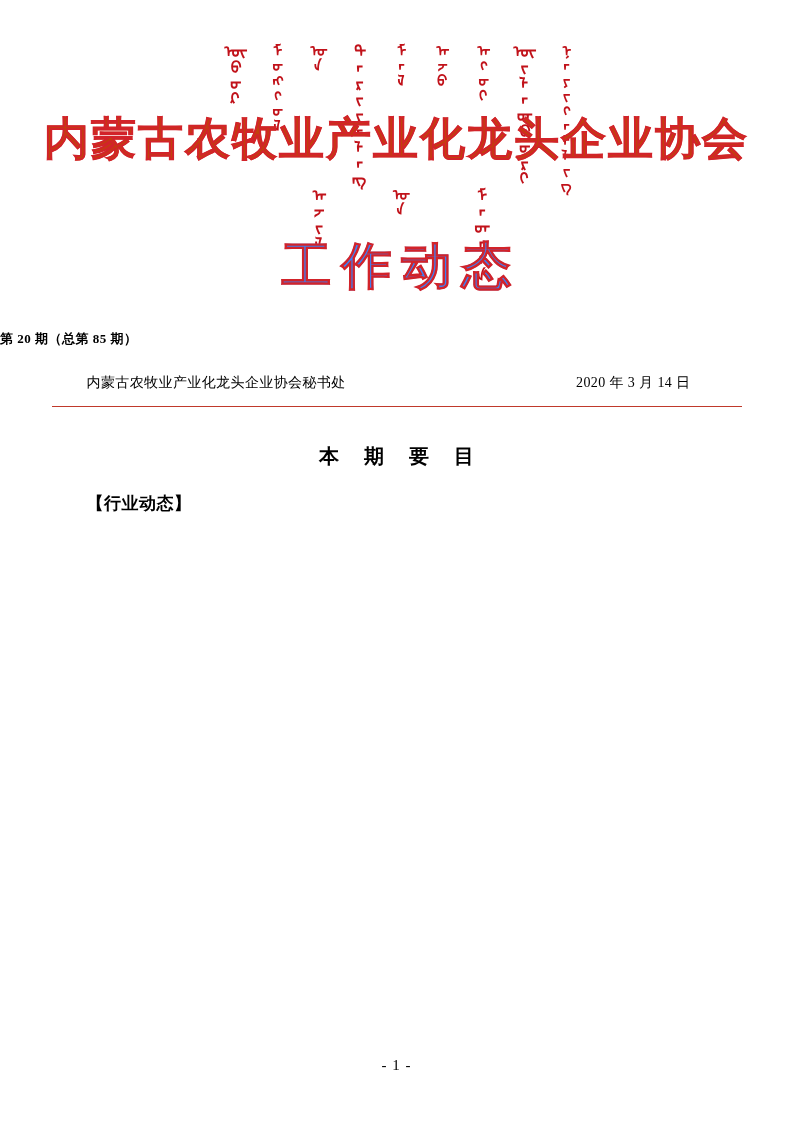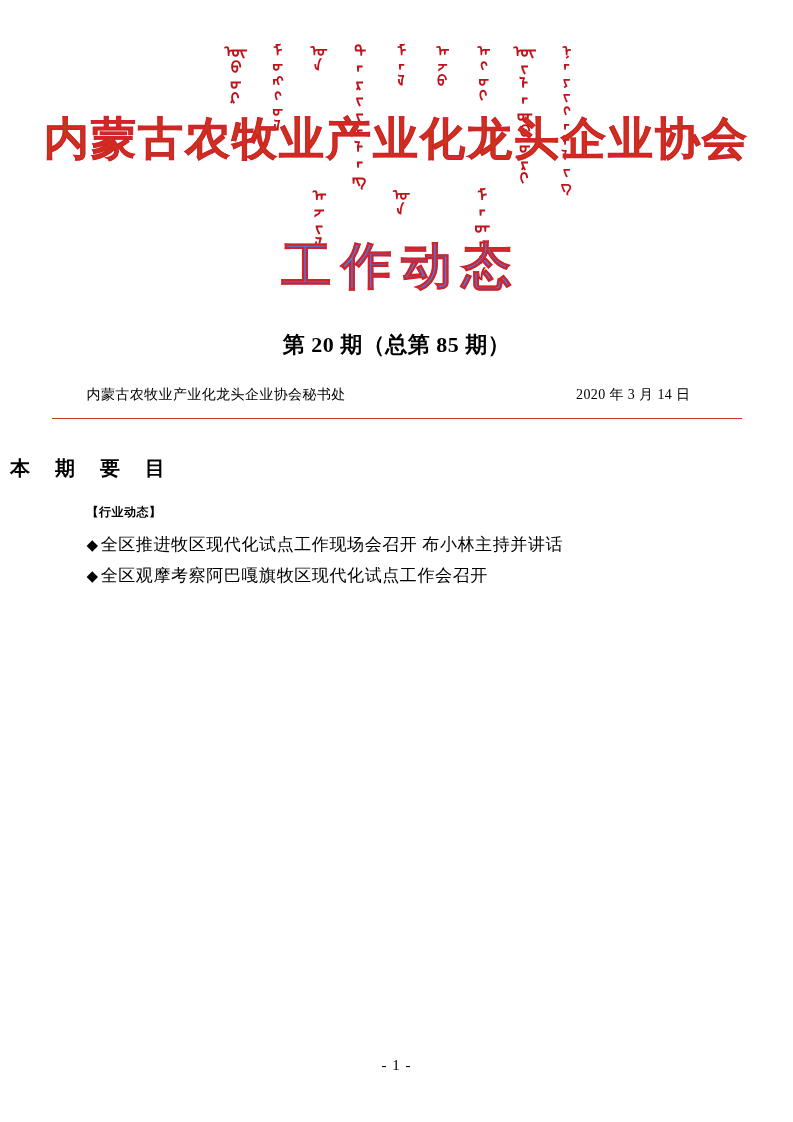--- a/index.html
+++ b/index.html
@@ -77,24 +77,24 @@
     font-weight: bold;
     font-size: 50px;
     letter-spacing: 10px;
     line-height: 1.05;
     margin: 0 0 0 10px;
     -webkit-text-stroke: 0.8px #d2232a;
   }
 
   
   .issue-line {
-    text-align: center;
+    text-align: left;
     font-family: "Liberation Serif", "DejaVu Serif", serif;
     font-weight: bold;
-    font-size: 22px;
+    font-size: 13px;
     letter-spacing: 0.5px;
     margin-top: 34px;
   }
 
   
   .meta-row {
     display: flex;
     justify-content: space-between;
     align-items: baseline;
     width: 620px;
@@ -107,32 +107,33 @@
   .rule {
     width: 690px;
     height: 0;
     border: none;
     border-top: 1.6px solid #c0392b;
     margin: 14px auto 0 auto;
   }
 
   
   .contents-title {
+    text-align: center;
     font-weight: bold;
     font-size: 20px;
     letter-spacing: 10px;
     margin: 36px 0 0 0;
     padding-left: 10px;
   }
 
   .section-head {
     width: 620px;
     margin: 22px auto 0 auto;
     font-weight: bold;
-    font-size: 12px;
+    font-size: 17px;
     font-family: "DejaVu Sans", sans-serif;
     letter-spacing: 0.5px;
   }
 
   .toc {
     width: 620px;
     margin: 8px auto 0 auto;
   }
   .toc-item {
     font-size: 17px;
@@ -193,24 +194,16 @@
     <span class="meta-publisher">内蒙古农牧业产业化龙头企业协会秘书处</span>
     <span class="meta-date">2020 年 3 月 14 日</span>
   </div>
 
   <hr class="rule">
 
   <div class="contents-title">本 期 要 目</div>
 
   <div class="section-head">【行业动态】</div>
 
-  <div class="toc">
-    <div class="toc-item">
-      <span class="bullet">◆</span><span>全区推进牧区现代化试点工作现场会召开  布小林主持并讲话</span>
-    </div>
-    <div class="toc-item">
-      <span class="bullet">◆</span><span>全区观摩考察阿巴嘎旗牧区现代化试点工作会召开</span>
-    </div>
-  </div>
 
   <div class="page-number">- 1 -</div>
 
 </div>
 
 </body></html>

